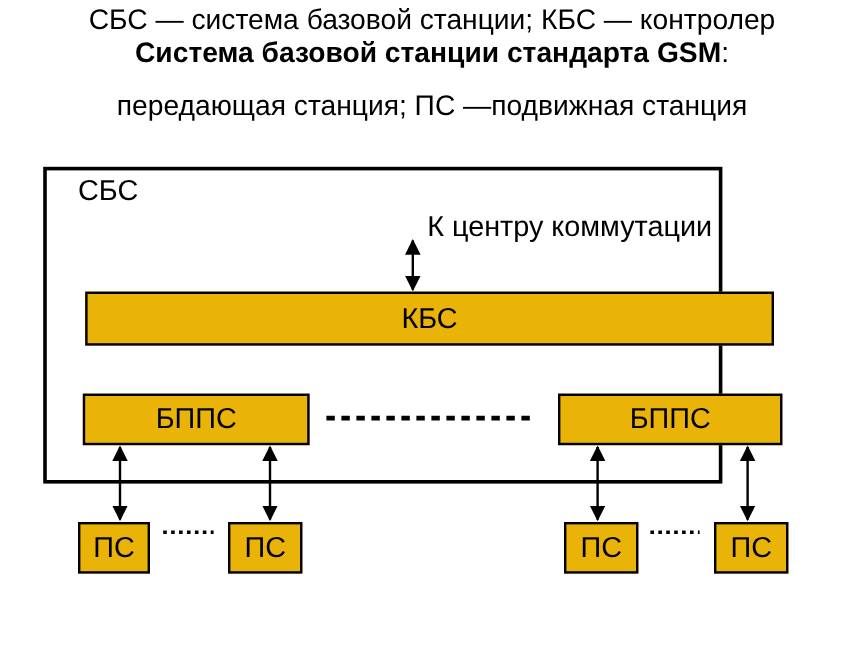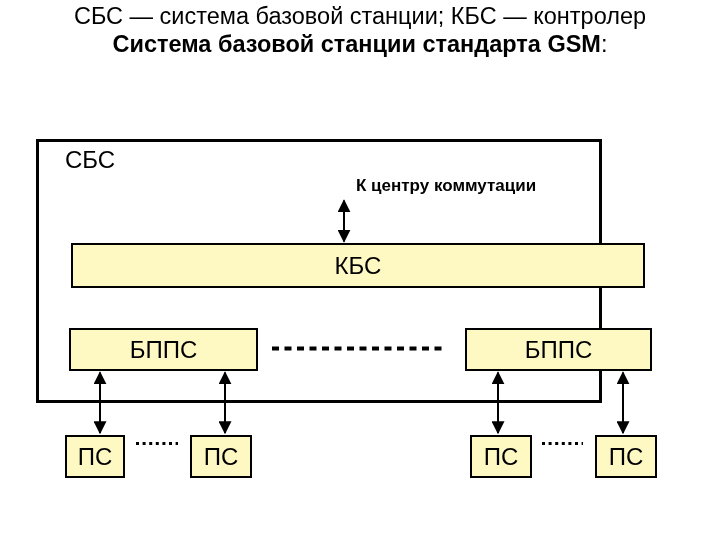--- a/index.html
+++ b/index.html
@@ -43,34 +43,33 @@
     position: absolute;
     left: 26px;
     top: 4px;
     font-size: 24px;
   }
   
   .msc-label {
     position: absolute;
     left: 356px;
     top: 176px;
-    font-size: 17px;
+    font-size: 24px;
     white-space: nowrap;
-    font-weight: bold;
   }
   
   .box {
     position: absolute;
     border: 2px solid #000000;
     box-sizing: border-box;
     display: flex;
     align-items: center;
     justify-content: center;
     font-size: 24px;
-    background: #fef9c3;
+    background: #eab308;
   }
   .kbs       { left: 71px;  top: 243px; width: 574px; height: 45px; }
   .bts-left  { left: 69px;  top: 328px; width: 189px; height: 43px; }
   .bts-right { left: 465px; top: 328px; width: 187px; height: 43px; }
   .ps1 { left: 65px;  top: 435px; width: 60px; height: 43px; }
   .ps2 { left: 190px; top: 435px; width: 62px; height: 43px; }
   .ps3 { left: 470px; top: 435px; width: 62px; height: 43px; }
   .ps4 { left: 595px; top: 435px; width: 62px; height: 43px; }
   
   .overlay {
@@ -86,20 +85,21 @@
   .dots { stroke: #000000; stroke-width: 3; stroke-dasharray: 3 3.6; }
 </style>
 </head>
 <body>
 
 <div id="screen">
 
   <div class="caption">
     <div>СБС — система базовой станции; КБС — контролер</div>
     <div><span class="cap-bold">Система базовой станции стандарта GSM</span><span>:</span></div>
+    <div class="cap-line-4">передающая станция; ПС —подвижная станция</div>
   </div>
 
   <div class="sbs-box">
     <span class="sbs-label">СБС</span>
   </div>
 
   <div class="msc-label">К центру коммутации</div>
 
   <div class="box kbs">
     <span>КБС</span>

